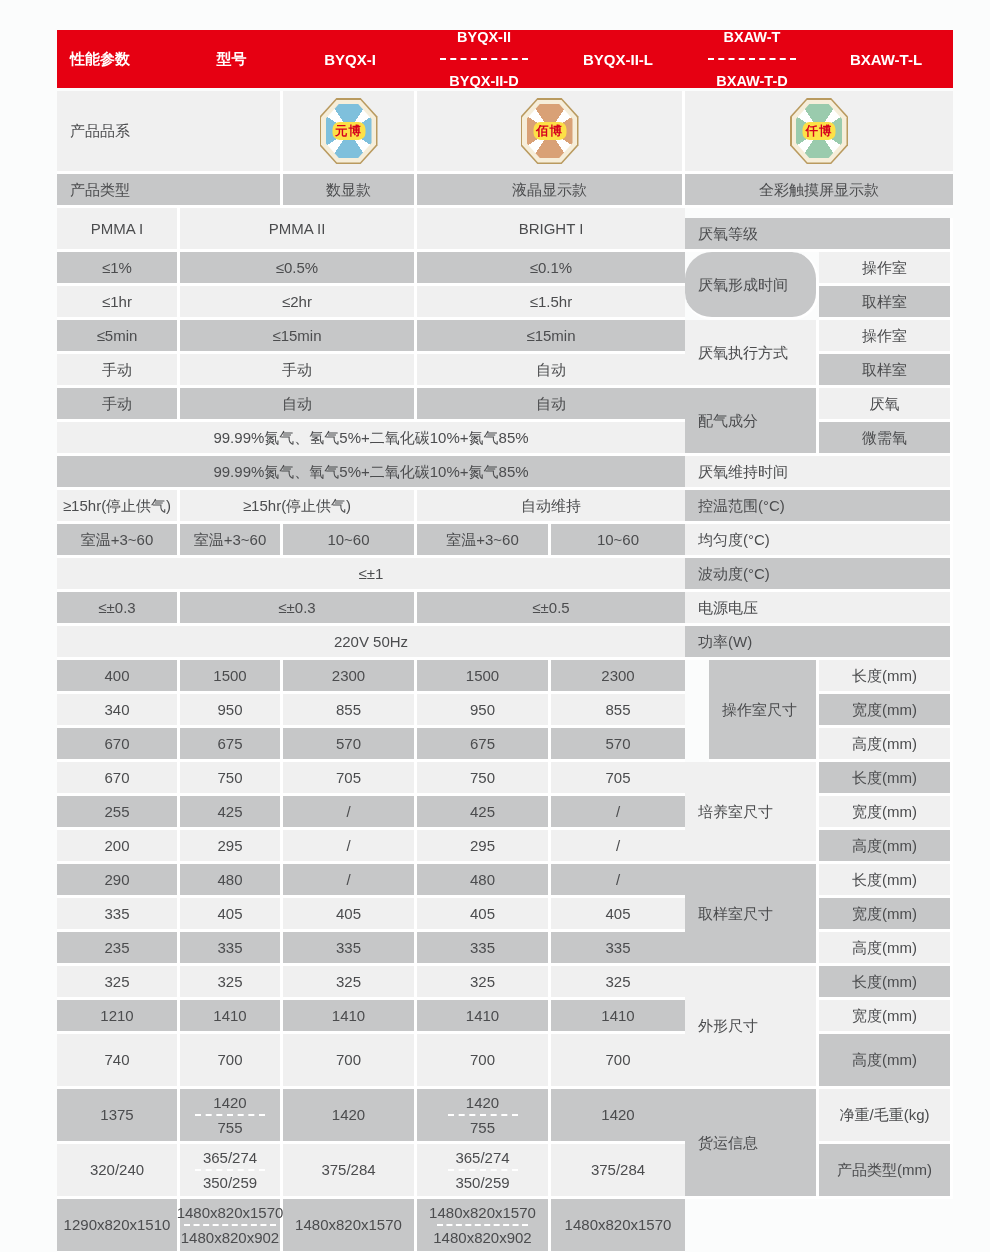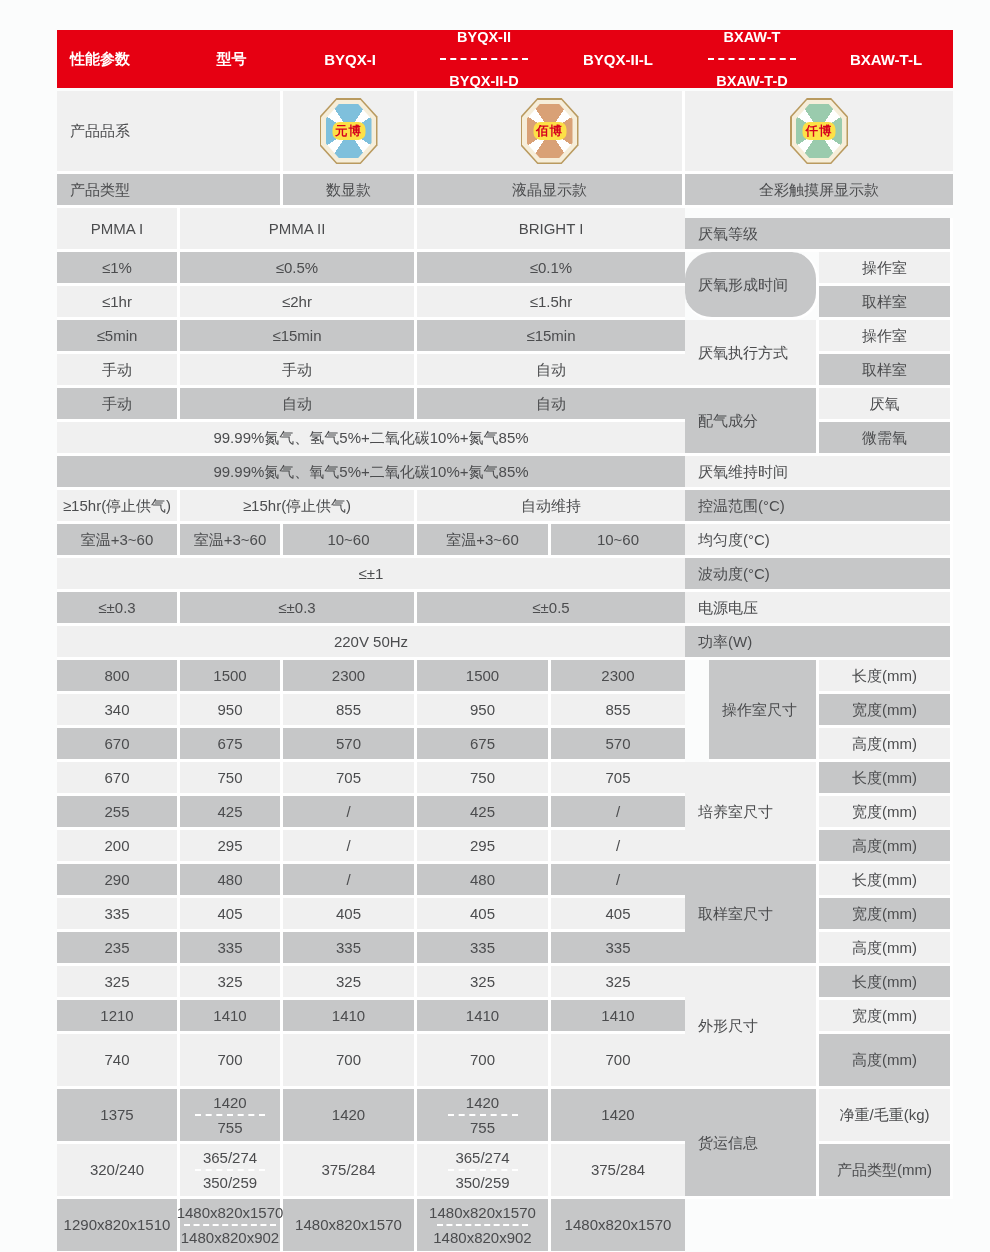--- a/index.html
+++ b/index.html
@@ -150,21 +150,21 @@
       <div class="cell dk noR">10~60</div>
       <div class="cell lab lt" style="grid-column: span 2;">均匀度(°C)</div>
       <div class="cell lt noR" style="grid-column: span 5;">≤±1</div>
       <div class="cell lab dk" style="grid-column: span 2;">波动度(°C)</div>
       <div class="cell dk">≤±0.3</div>
       <div class="cell dk" style="grid-column: span 2;">≤±0.3</div>
       <div class="cell dk noR" style="grid-column: span 2;">≤±0.5</div>
       <div class="cell lab lt" style="grid-column: span 2;">电源电压</div>
       <div class="cell lt noR" style="grid-column: span 5;">220V 50Hz</div>
       <div class="cell lab dk" style="grid-column: span 2;">功率(W)</div>
-      <div class="cell dk">800</div>
+      <div class="cell dk">400</div>
       <div class="cell dk">1500</div>
       <div class="cell dk">2300</div>
       <div class="cell dk">1500</div>
       <div class="cell dk noR">2300</div>
       <div class="cell lab dk" style="grid-row: span 3; margin-left: 24px;">操作室尺寸</div>
       <div class="cell lt">长度(mm)</div>
       <div class="cell lt">340</div>
       <div class="cell lt">950</div>
       <div class="cell lt">855</div>
       <div class="cell lt">950</div>

